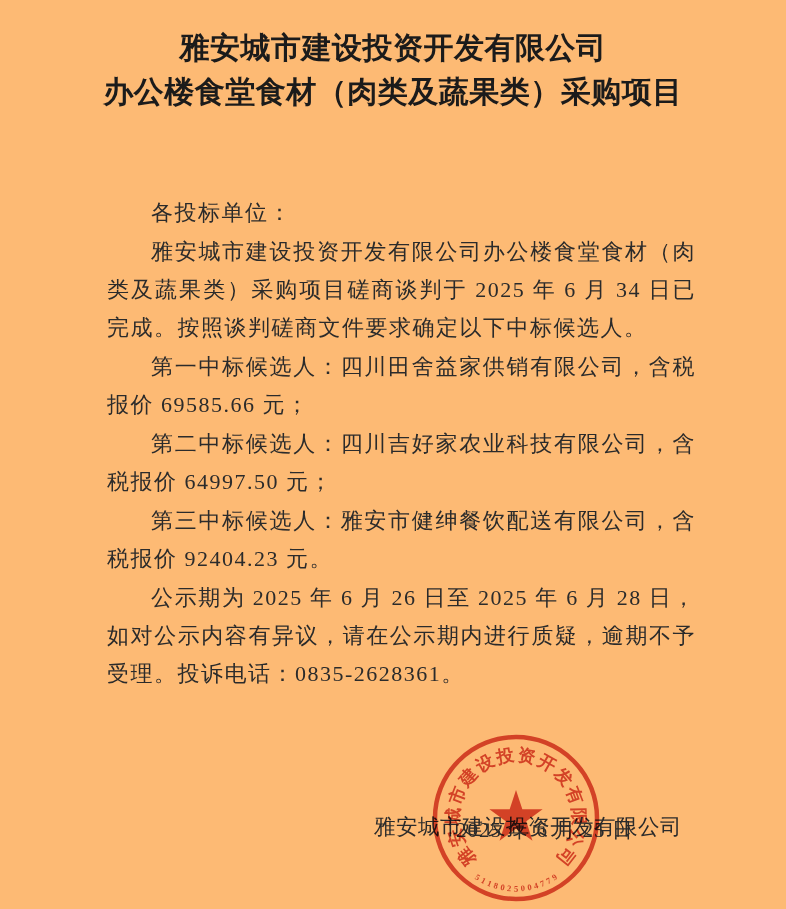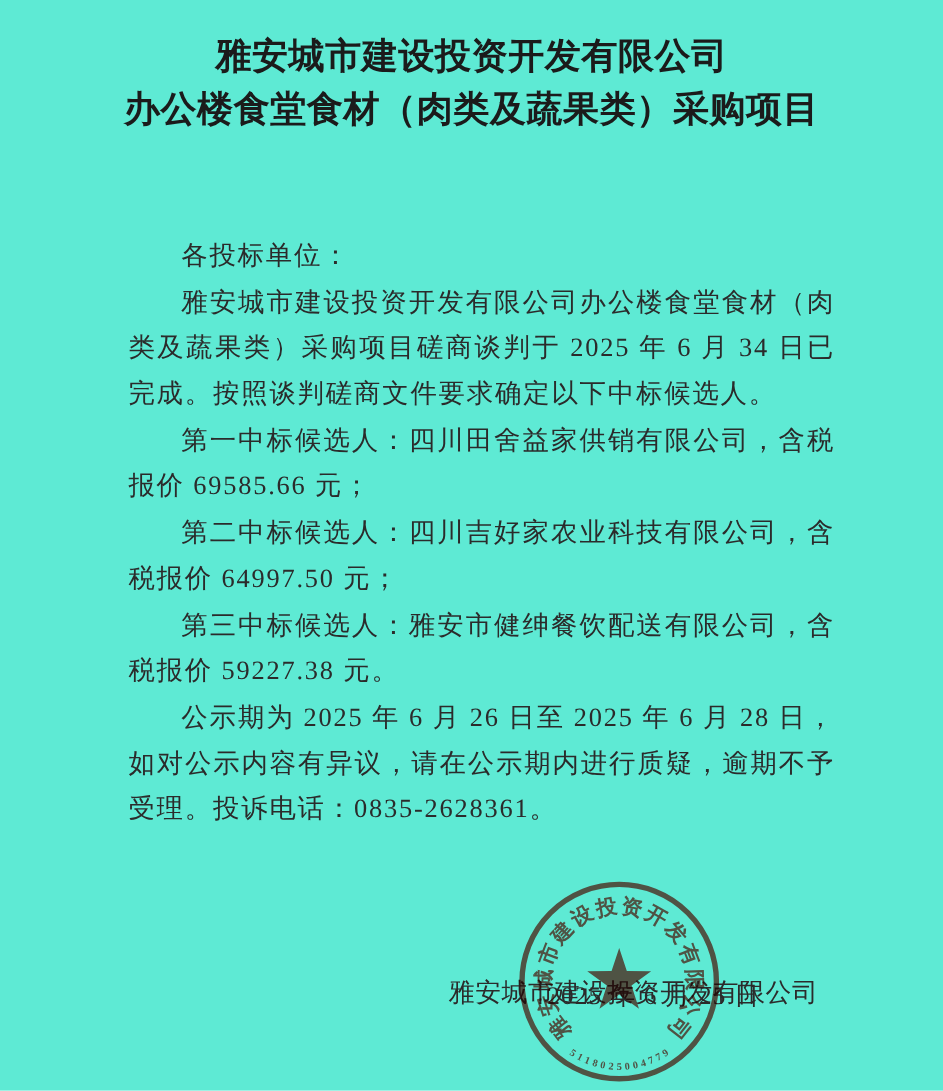--- a/index.html
+++ b/index.html
@@ -1,21 +1,21 @@
 <!DOCTYPE html>
 <html><head>
 <meta charset="utf-8">
 <style>
   * { margin: 0; padding: 0; box-sizing: border-box; }
   html, body { background: #ffffff; }
   .page {
     position: relative;
     width: 786px;
     height: 909px;
-    background: #5eead4;
+    background: #fdba74;
     font-family: "Liberation Serif", serif;
     color: #2e2e2e;
     overflow: hidden;
   }
   .doc-title {
     position: absolute;
     top: 26px;
     left: 0;
     width: 100%;
     text-align: center;
@@ -72,21 +72,21 @@
   <header class="doc-title">
     <div>雅安城市建设投资开发有限公司</div>
     <div>办公楼食堂食材（肉类及蔬果类）采购项目</div>
   </header>
 
   <main class="doc-body">
     <p class="para">各投标单位：</p>
     <p class="para">雅安城市建设投资开发有限公司办公楼食堂食材（肉类及蔬果类）采购项目磋商谈判于 2025 年 6 月 34 日已完成。按照谈判磋商文件要求确定以下中标候选人。</p>
     <p class="para">第一中标候选人：四川田舍益家供销有限公司，含税报价 69585.66 元；</p>
     <p class="para">第二中标候选人：四川吉好家农业科技有限公司，含税报价 64997.50 元；</p>
-    <p class="para">第三中标候选人：雅安市健绅餐饮配送有限公司，含税报价 59227.38 元。</p>
+    <p class="para">第三中标候选人：雅安市健绅餐饮配送有限公司，含税报价 92404.23 元。</p>
     <p class="para">公示期为 2025 年 6 月 26 日至 2025 年 6 月 28 日，如对公示内容有异议，请在公示期内进行质疑，逾期不予受理。投诉电话：0835-2628361。</p>
   </main>
 
   <div class="sig-company">雅安城市建设投资开发有限公司</div>
   <div class="sig-date">2025 年 6 月 25 日</div>
 
   <svg class="seal" viewBox="0 0 180 180" xmlns="http://www.w3.org/2000/svg">
     <circle id="seal-ring" cx="90" cy="90" r="81" fill="none" stroke-width="4.5" stroke="#cf4138"></circle>
     <polygon id="seal-star" points="90.00,62.00 96.35,81.26 116.63,81.35 100.27,93.34 106.46,112.65 90.00,100.80 73.54,112.65 79.73,93.34 63.37,81.35 83.65,81.26" fill="#cf4138"></polygon>
     <g id="seal-ring-text">

